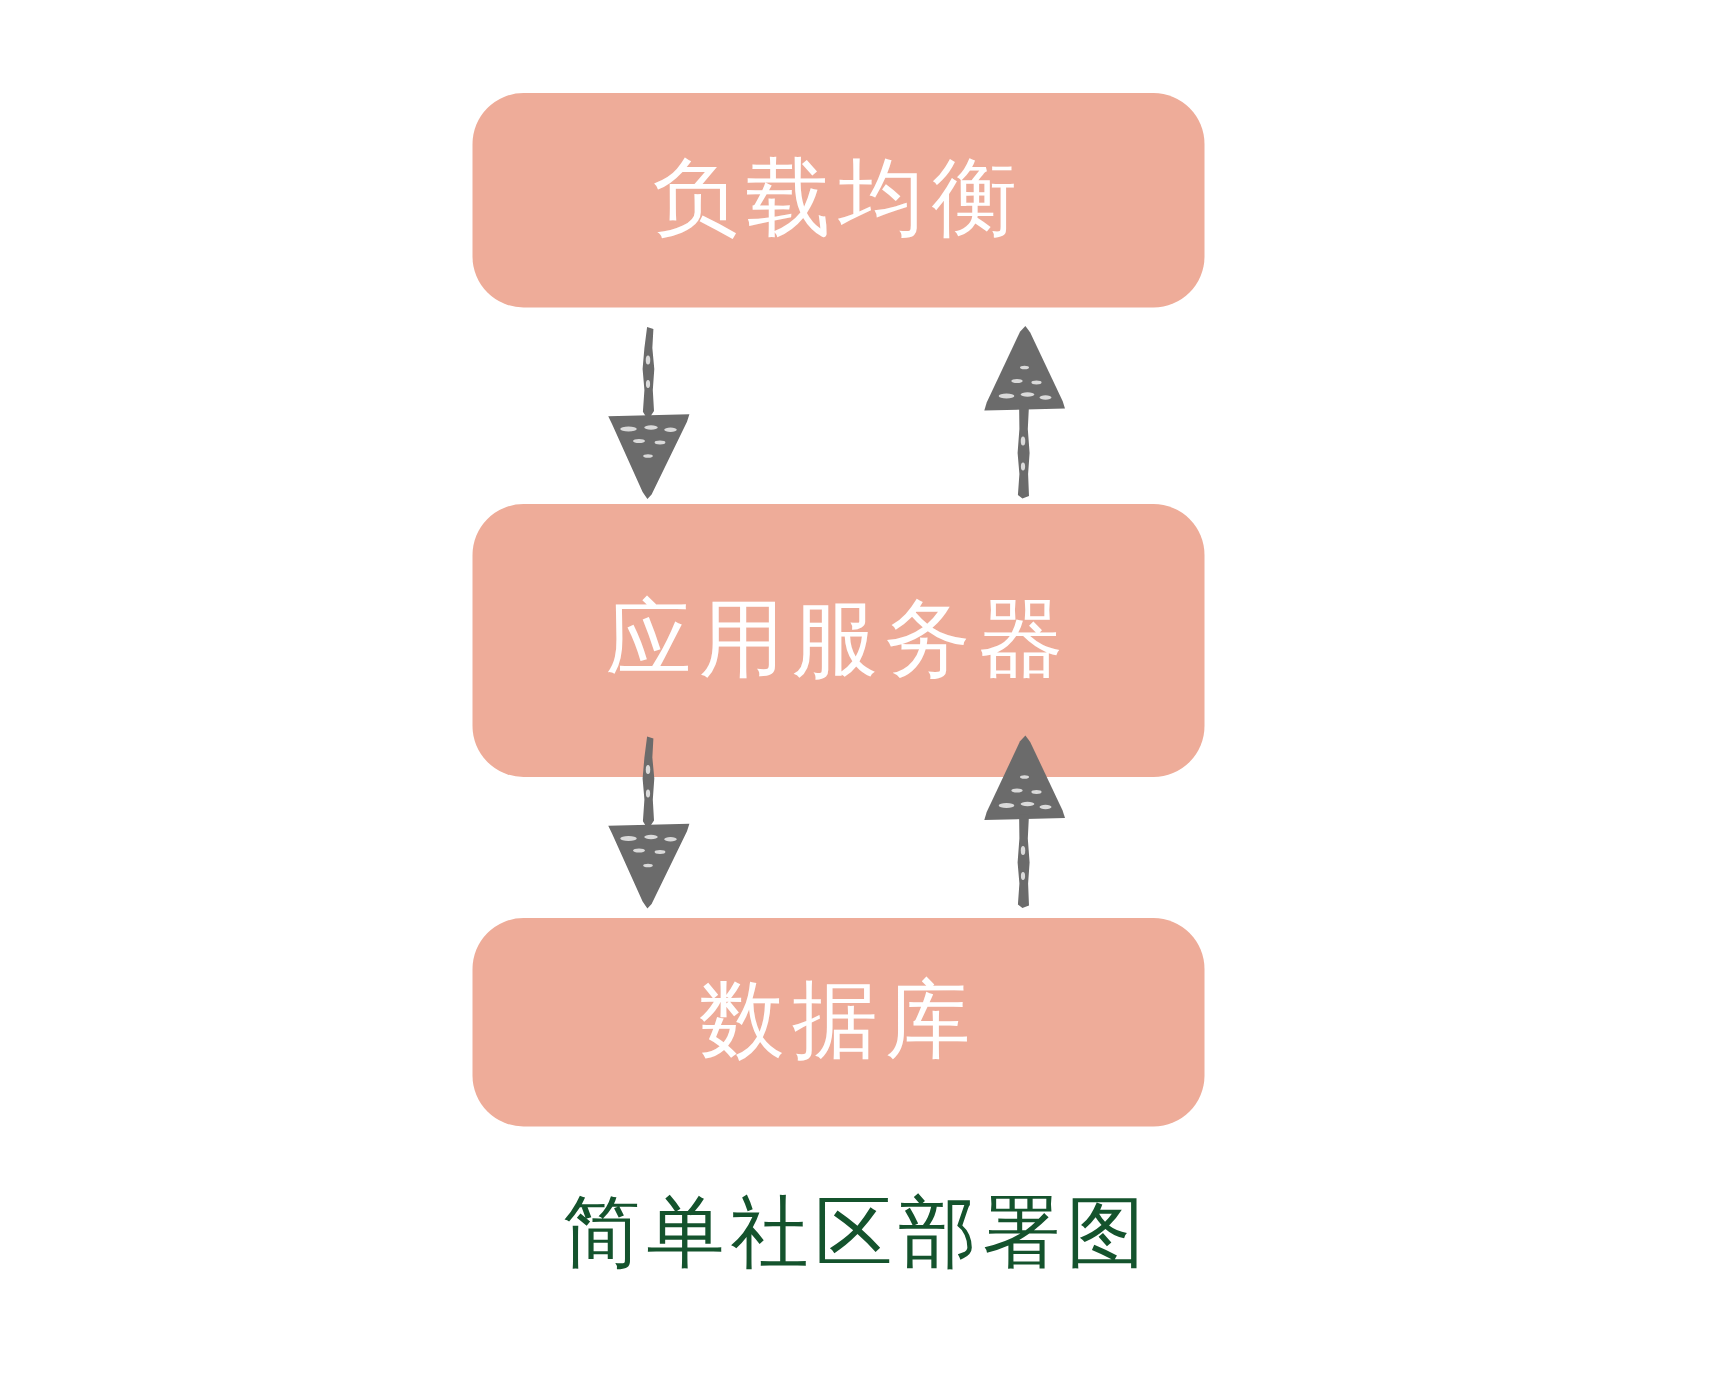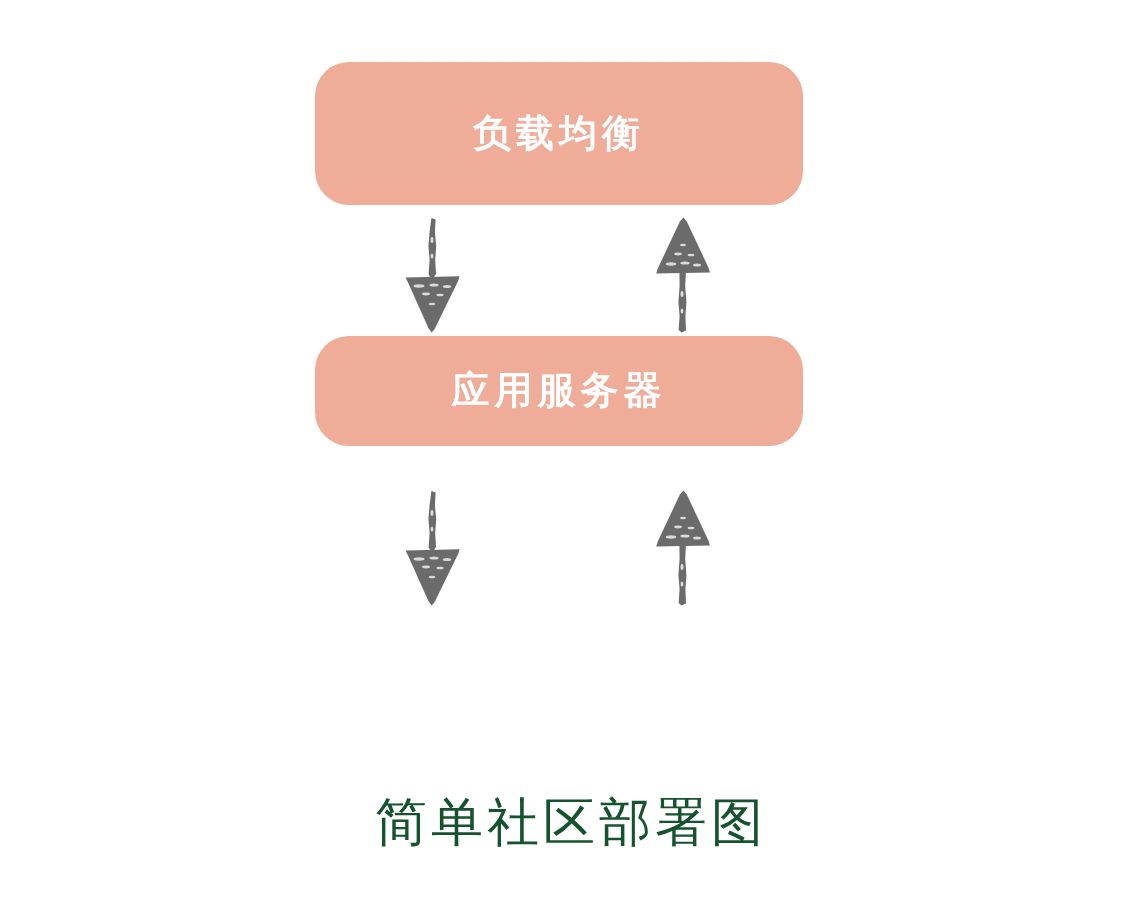--- a/index.html
+++ b/index.html
@@ -29,29 +29,29 @@
     left: 315px;
     width: 488px;
     background: #eeac99;
     border-radius: 34px;
     display: flex;
     align-items: center;
     justify-content: center;
     box-sizing: border-box;
   }
   .node-box.node-1 { top: 62px;  height: 143px; }
-  .node-box.node-2 { top: 336px; height: 110px; }
+  .node-box.node-2 { top: 336px; height: 182px; }
   .node-box.node-3 { top: 612px; height: 139px; }
 
   .node-label {
     color: #ffffff;
-    font-size: 38px;
+    font-size: 57px;
     line-height: 1;
     letter-spacing: 5px;
-    font-weight: 700;
+    font-weight: 400;
     white-space: nowrap;
     font-family: "DejaVu Sans", "Liberation Sans", sans-serif;
     transform: translateY(-1px);
   }
 
   
   .arrow {
     position: absolute;
     width: 64px;
     height: 118px;
@@ -160,16 +160,19 @@
           <ellipse cx="27" cy="38" rx="3.8" ry="1.4"></ellipse>
           <ellipse cx="40" cy="39" rx="3.4" ry="1.3"></ellipse>
           <ellipse cx="32" cy="29" rx="3.0" ry="1.2"></ellipse>
           <ellipse cx="31" cy="78" rx="1.5" ry="3.0"></ellipse>
           <ellipse cx="31" cy="95" rx="1.4" ry="2.6"></ellipse>
         </g>
       </g>
     </svg>
   </div>
 
+  <div class="node-box node-3">
+    <span class="node-label">数据库</span>
+  </div>
 
   <div id="diagram-caption">简单社区部署图</div>
 
 </div>
 
 </body></html>

